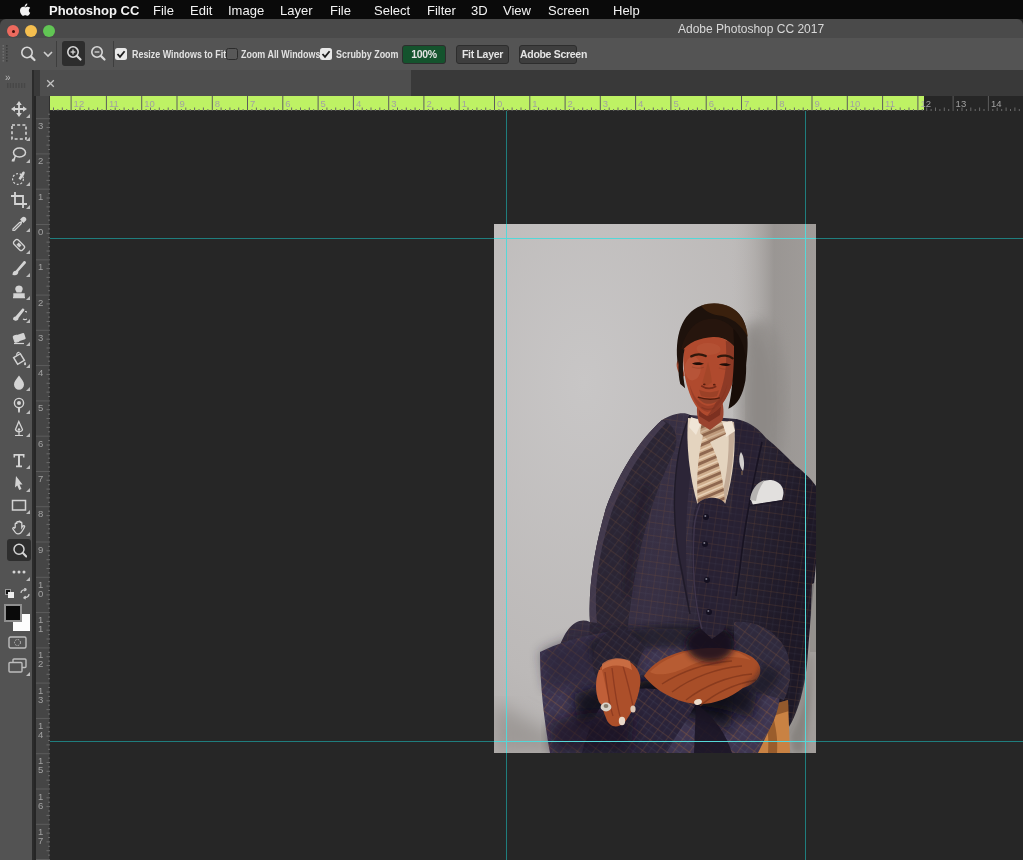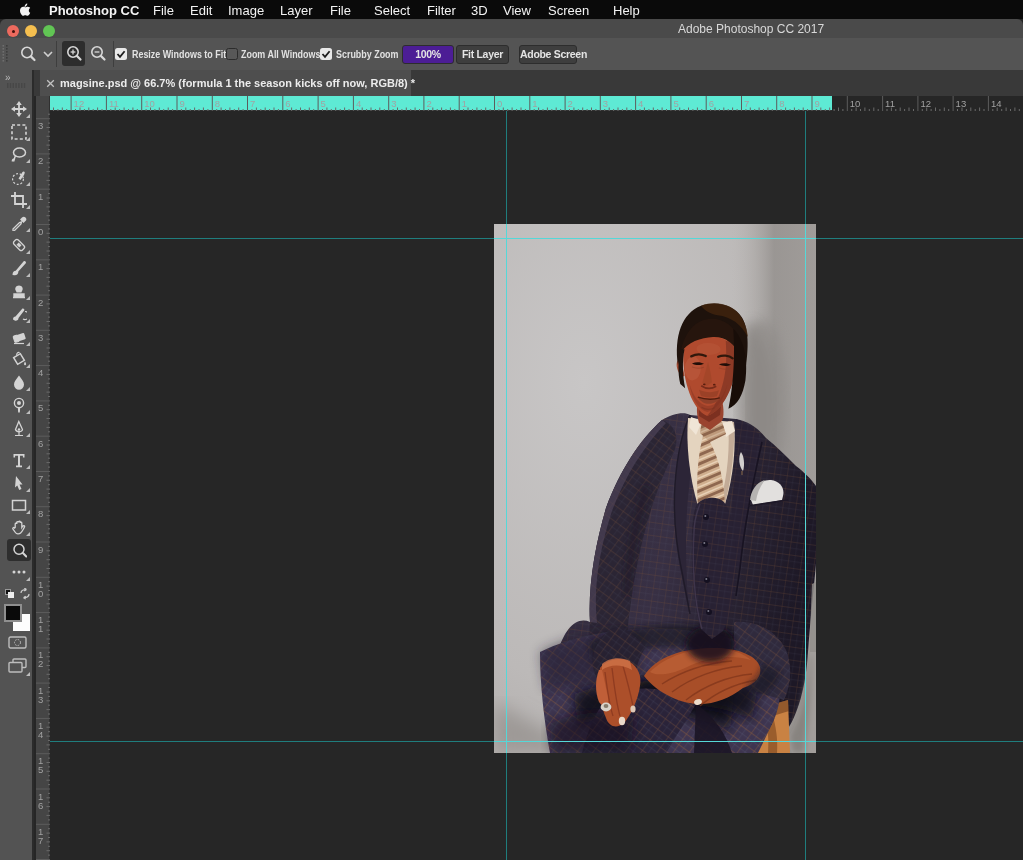--- a/index.html
+++ b/index.html
@@ -9,21 +9,21 @@
 #menubar .mi{position:absolute;top:2.5px;white-space:nowrap}
 #titlebar{left:0;top:19px;width:1023px;height:24px;background:#4a4a4a;
   border-radius:6px 6px 0 0;border-bottom:1px solid #333}
 #titlebar .t{position:absolute;left:678px;top:3px;font-size:12px;color:#d8d8d8}
 .light{position:absolute;top:25px;width:12px;height:12px;border-radius:50%}
 #optbar{left:0;top:38px;width:1023px;height:32px;background:#545454}
 #tabrow{left:34px;top:70px;width:989px;height:26px;background:#393939}
 #tab{position:absolute;left:6px;top:0px;width:371px;height:26px;background:#4e4e4e;
   color:#ececec;font-size:11px;font-weight:bold;}
 #toolbar{left:0;top:70px;width:34px;height:790px;background:#535353;border-right:2px solid #2b2b2b}
-#rulh{left:36px;top:96px;width:796px;height:15px;background:#5eead4}
+#rulh{left:36px;top:96px;width:888px;height:15px;background:#bef264}
 #rulv{left:36px;top:111px;width:14px;height:749px;background:#454545}
 .btn{position:absolute;height:19px;background:#3e3e3e;border:1px solid #2d2d2d;
   border-radius:3px;color:#e4e4e4;font-size:10.5px;font-weight:bold;text-align:center;
   line-height:17px;white-space:nowrap;letter-spacing:-0.3px}
 </style></head>
 <body>
 <div id="menubar" class="abs">
     <svg class="abs" style="left:18px;top:3px" width="13" height="14" viewBox="0 0 13 14">
       <path fill="#f3f3f3" d="M10.8 7.4c0-1.7 1.4-2.5 1.4-2.5s-.8-1.2-2.4-1.2c-1 0-1.8.6-2.3.6-.5 0-1.3-.6-2.2-.6C3.6 3.7 2 5 2 7.5c0 2.6 1.9 5.3 3.1 5.3.6 0 1.3-.6 2.2-.6.9 0 1.4.6 2.2.6 1 0 2.4-2.1 2.7-3.1-1-.4-1.4-1.3-1.4-2.3zM8.6 2.6C9.2 1.9 9.3 1 9.3.6c-.7.1-1.5.5-2 1.1-.4.5-.8 1.4-.7 2.2.8 0 1.6-.6 2-1.3z"></path>
     </svg>
@@ -86,30 +86,29 @@
       <path d="M2.5 6 l2.5 2.8 L9.6 3.2" fill="none" stroke="#1d1d1d" stroke-width="1.8"></path>
     </svg>
     <div class="abs" style="left:132px;top:10px;font-size:10.5px;font-weight:bold;color:#e2e2e2;white-space:nowrap;transform:scaleX(0.85);transform-origin:0 0">Resize Windows to Fit</div>
     <div class="abs" style="left:226px;top:10px;width:12px;height:12px;border-radius:2.5px;background:#585858;border:1px solid #2c2c2c"></div>
     <div class="abs" style="left:241px;top:10px;font-size:10.5px;font-weight:bold;color:#e2e2e2;white-space:nowrap;transform:scaleX(0.85);transform-origin:0 0">Zoom All Windows</div>
     <div class="abs" style="left:320px;top:10px;width:12px;height:12px;border-radius:2.5px;background:#e8e8e8"></div>
     <svg class="abs" style="left:320px;top:10px" width="12" height="12" viewBox="0 0 12 12">
       <path d="M2.5 6 l2.5 2.8 L9.6 3.2" fill="none" stroke="#1d1d1d" stroke-width="1.8"></path>
     </svg>
     <div class="abs" style="left:336px;top:10px;font-size:10.5px;font-weight:bold;color:#e2e2e2;white-space:nowrap;transform:scaleX(0.85);transform-origin:0 0">Scrubby Zoom</div>
-    <div class="btn" style="left:402px;top:7px;width:52px;background:#4c1d95">100%</div>
+    <div class="btn" style="left:402px;top:7px;width:44px;background:#14532d">100%</div>
     <div class="btn" style="left:456px;top:7px;width:53px">Fit Layer</div>
     <div class="btn" style="left:519px;top:7px;width:58px">Adobe Screen</div>
   </div>
 <div id="tabrow" class="abs">
     <div id="tab">
       <svg class="abs" style="left:6px;top:9px" width="9" height="9" viewBox="0 0 9 9">
         <path d="M1.2 1.2 L7.8 7.8 M7.8 1.2 L1.2 7.8" stroke="#c2c2c2" stroke-width="1.3"></path>
       </svg>
-      <div class="abs" style="left:20px;top:7px;white-space:nowrap">magsine.psd @ 66.7% (formula 1 the season kicks off now, RGB/8) *</div>
     </div>
   </div>
 <div id="toolbar" class="abs">
     <div class="abs" style="left:5px;top:2px;color:#bbb;font-size:10px;letter-spacing:1px">»</div>
     <svg class="abs" style="left:7px;top:13px" width="20" height="6" viewBox="0 0 20 6">
       <rect x="0" y="0" width="1.4" height="5" fill="#474747"></rect>
       <rect x="2.8" y="0" width="1.4" height="5" fill="#474747"></rect>
       <rect x="5.6" y="0" width="1.4" height="5" fill="#474747"></rect>
       <rect x="8.4" y="0" width="1.4" height="5" fill="#474747"></rect>
       <rect x="11.2" y="0" width="1.4" height="5" fill="#474747"></rect>

